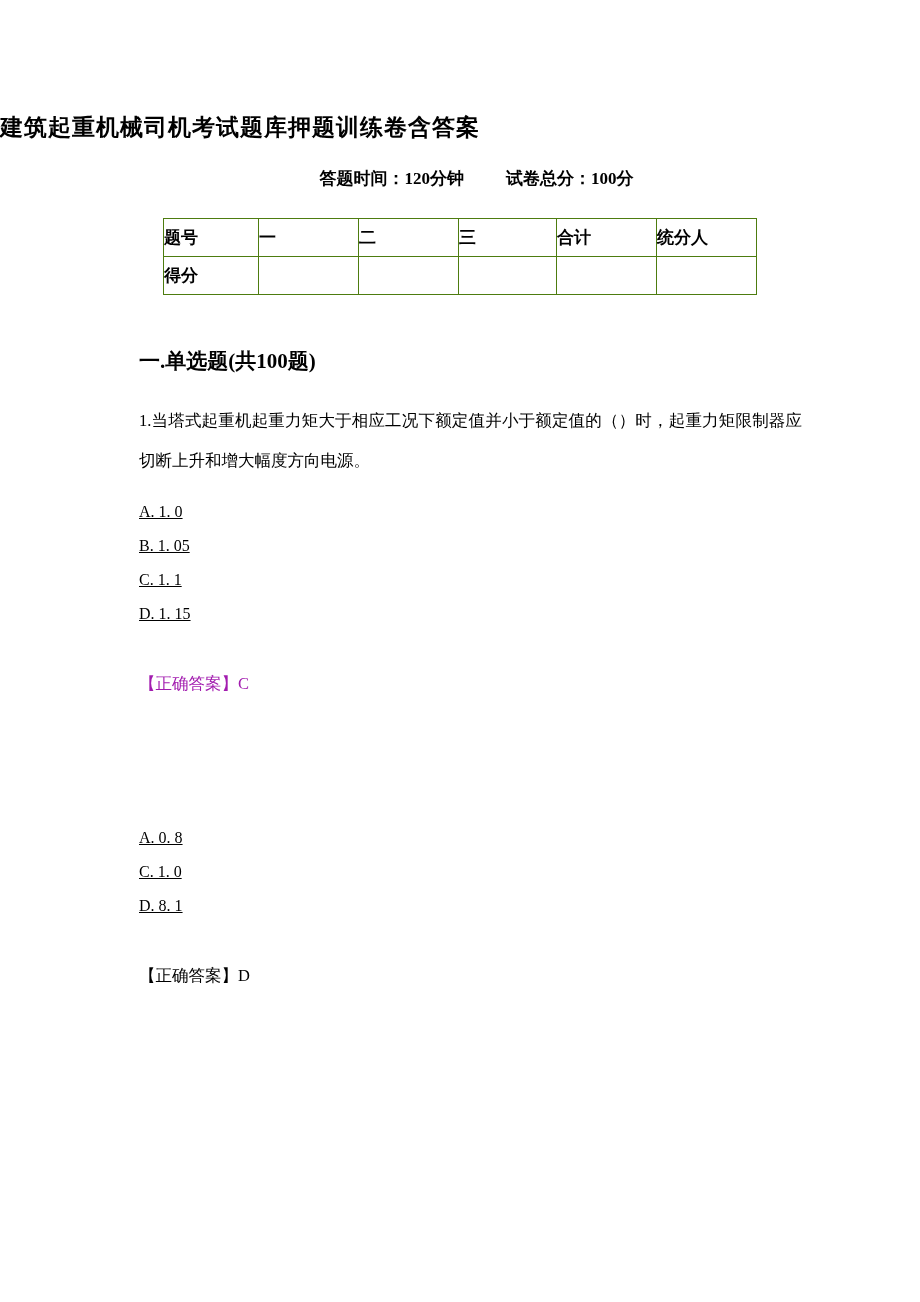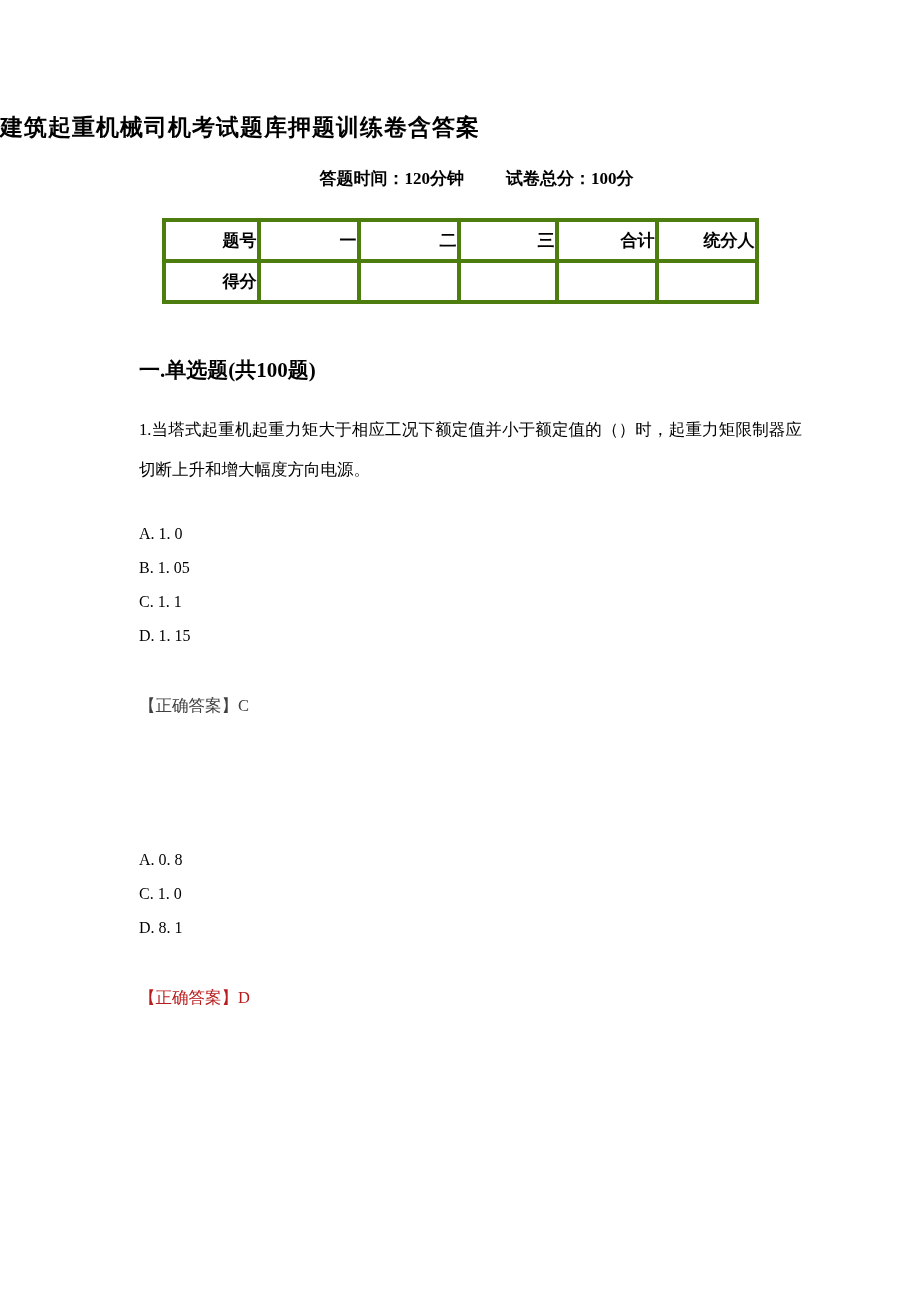--- a/index.html
+++ b/index.html
@@ -25,22 +25,22 @@
     font-weight: bold;
     padding-left: 33px;
   }
   .doc-meta .meta-gap { display: inline-block; width: 42px; }
   table.score-table {
     border-collapse: collapse;
     table-layout: fixed;
     margin: 28px auto 0 auto;
   }
   table.score-table td {
-    border: 4px solid #4d7c0f;
-    text-align: right;
+    border: 1px solid #4d7c0f;
+    text-align: left;
     vertical-align: middle;
     font-size: 17px;
     font-weight: bold;
     height: 37px;
     padding: 0;
   }
   .section-heading {
     margin: 52px 0 0 139px;
     font-size: 21px;
     font-weight: bold;
@@ -52,21 +52,21 @@
   }
   .question .q-text {
     margin: 26px 0 0 0;
     line-height: 40px;
     text-align: justify;
   }
   .question .q-option {
     line-height: 34px;
     font-size: 16px;
   }
-  .question .q-options { margin-top: 27px; }
+  .question .q-options { margin-top: 14px; text-decoration: underline; }
   .question .q-answer {
     margin-top: 42px;
     font-size: 16.5px;
   }
   .question.second { margin-top: 126px; }
 </style>
 </head>
 <body>
 
 <div class="doc-title">建筑起重机械司机考试题库押题训练卷含答案</div>
@@ -107,23 +107,23 @@
 <div class="section-heading">一.单选题(共100题)</div>
 
 <div class="question">
   <p class="q-text">1.当塔式起重机起重力矩大于相应工况下额定值并小于额定值的（）时，起重力矩限制器应切断上升和增大幅度方向电源。</p>
   <div class="q-options">
     <div class="q-option">A. 1. 0</div>
     <div class="q-option">B. 1. 05</div>
     <div class="q-option">C. 1. 1</div>
     <div class="q-option">D. 1. 15</div>
   </div>
-  <div class="q-answer" style="color: #404040;">【正确答案】C</div>
+  <div class="q-answer" style="color: #a21caf;">【正确答案】C</div>
 </div>
 
 <div class="question second">
   <div class="q-options">
     <div class="q-option">A. 0. 8</div>
     <div class="q-option">C. 1. 0</div>
     <div class="q-option">D. 8. 1</div>
   </div>
-  <div class="q-answer" style="color: #b91c1c;">【正确答案】D</div>
+  <div class="q-answer" style="color: #000000;">【正确答案】D</div>
 </div>
 
 </body></html>

